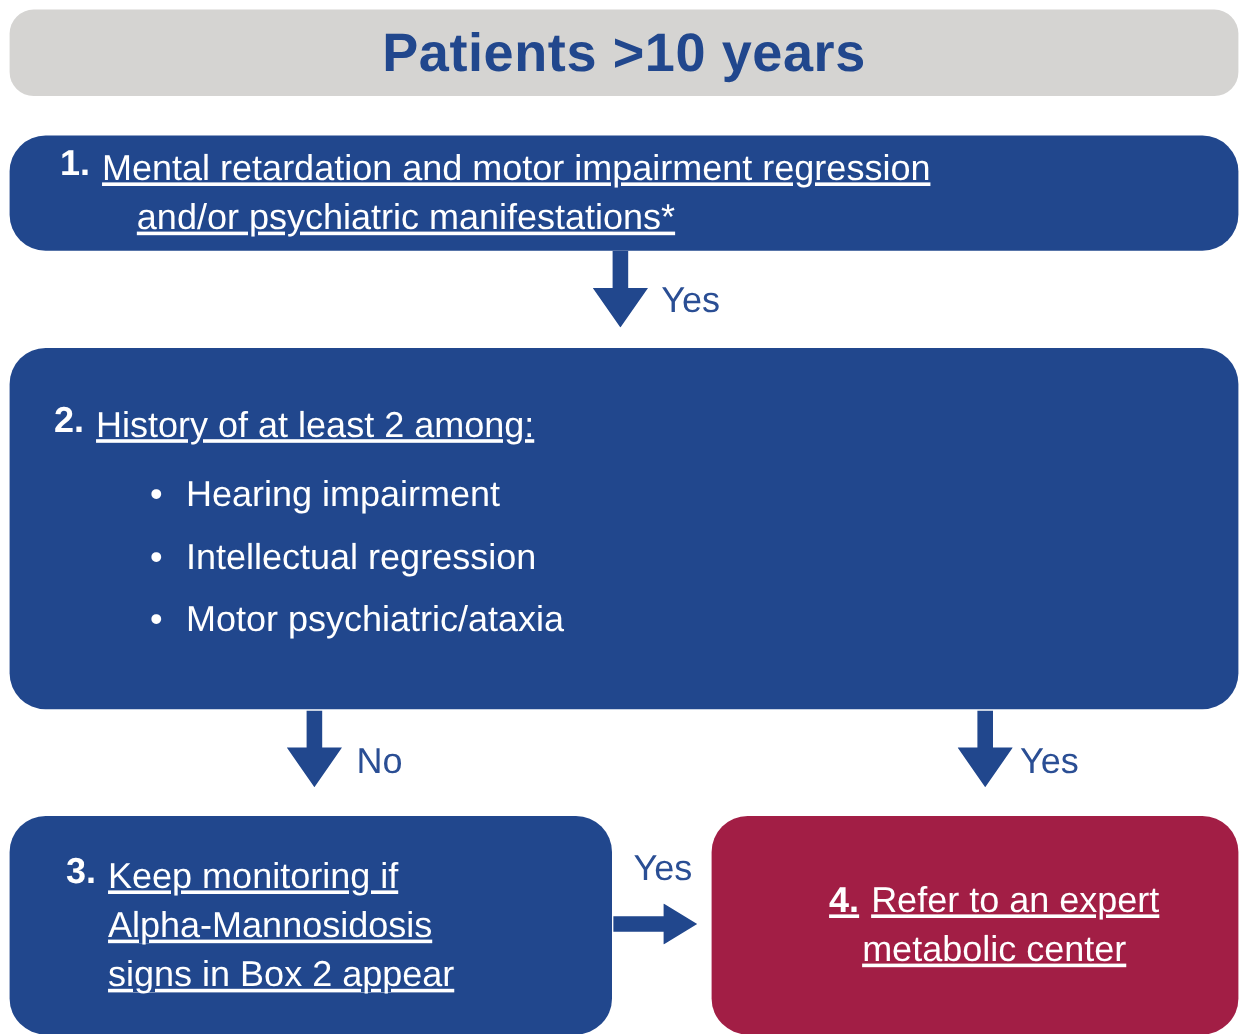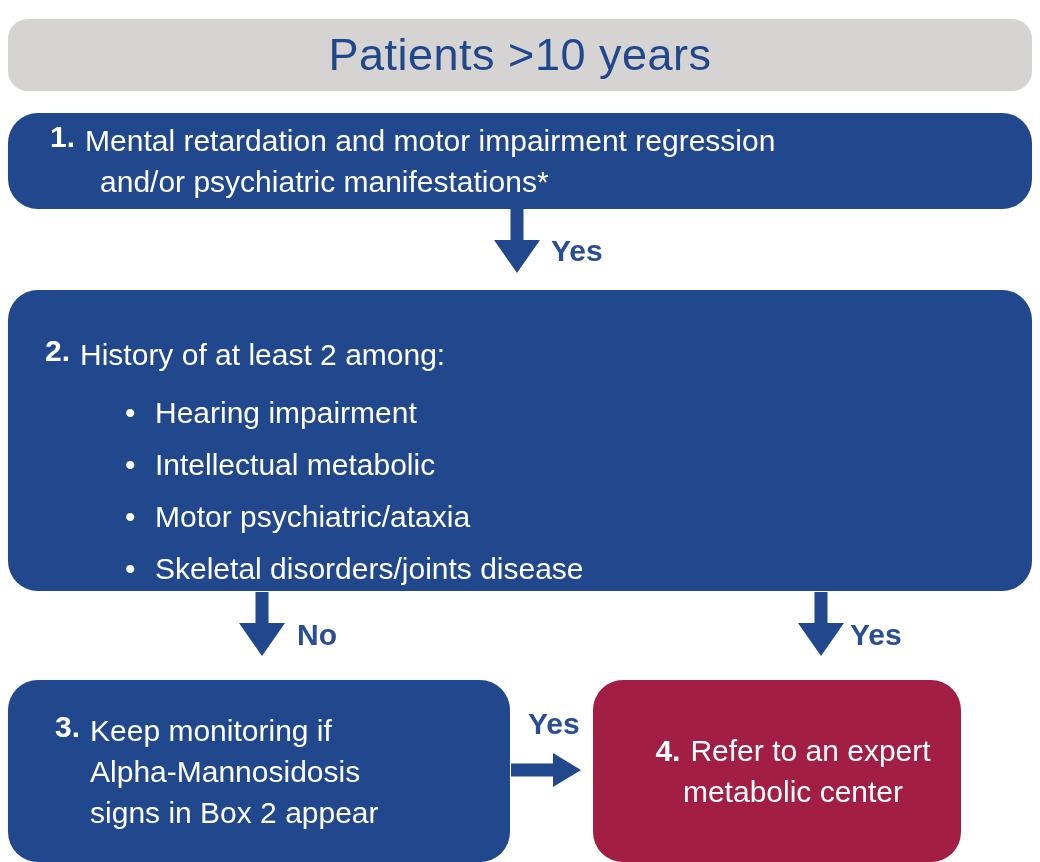--- a/index.html
+++ b/index.html
@@ -10,30 +10,30 @@
   }
   .canvas {
     position: relative;
     width: 1040px;
     height: 862px;
     background: #ffffff;
     overflow: hidden;
   }
   .header {
     position: absolute;
-    left: 8px; top: 19px;
+    left: 8px; top: 8px;
     width: 1024px; height: 72px;
     background: #d5d4d2;
     border-radius: 20px;
     display: flex;
     align-items: center;
     justify-content: center;
     color: #21478d;
     font-size: 45px;
-    font-weight: normal;
+    font-weight: bold;
     letter-spacing: 0.5px;
   }
   .box {
     position: absolute;
     border-radius: 30px;
     color: #ffffff;
     font-size: 30px;
     box-sizing: border-box;
   }
   .blue { background: #21478d; }
@@ -45,22 +45,22 @@
     display: flex;
     align-items: center;
     padding-left: 42px;
   }
   .numrow { display: flex; }
   .num {
     font-weight: bold;
     margin-right: 10px;
     white-space: nowrap;
   }
-  .lines div { line-height: 41px; }
-  .box1 .line-indent { margin-left: 15px; }
+  .lines div { line-height: 41px; text-decoration: underline; }
+  .box1 .line-indent { margin-left: 29px; }
 
   .box2 {
     left: 8px; top: 290px;
     width: 1024px; height: 301px;
     padding: 44px 0 0 37px;
   }
   .box2 .lines div { line-height: 41px; text-align: right; }
   .bullets {
     list-style: none;
     margin: 18px 0 0 0;
@@ -83,39 +83,38 @@
     left: 8px; top: 680px;
     width: 502px; height: 182px;
     display: flex;
     align-items: center;
     padding-left: 47px;
   }
   .box3 .lines div { line-height: 41px; }
 
   .box4 {
     left: 593px; top: 680px;
-    width: 368px; height: 182px;
+    width: 439px; height: 182px;
     display: flex;
     align-items: center;
     justify-content: center;
     text-align: center;
     padding-left: 32px;
   }
   .box4 .lines div { line-height: 41px; }
 
   .arrow {
     position: absolute;
   }
   .flow-label {
     position: absolute;
     color: #2a4e94;
     font-size: 30px;
     line-height: 30px;
     white-space: nowrap;
-    font-weight: bold;
   }
 </style>
 </head>
 <body>
 
 <div class="canvas">
 
   <div class="header">
     <span>Patients &gt;10 years</span>
   </div>
@@ -137,23 +136,22 @@
 
   <div class="box blue box2">
     <div class="numrow">
       <span class="num">2.</span>
       <div class="lines">
         <div>History of at least 2 among:</div>
       </div>
     </div>
     <ul class="bullets">
       <li>Hearing impairment</li>
-      <li>Intellectual metabolic</li>
+      <li>Intellectual regression</li>
       <li>Motor psychiatric/ataxia</li>
-      <li>Skeletal disorders/joints disease</li>
     </ul>
   </div>
 
   <svg class="arrow" style="left:239px; top:592px;" width="46" height="64" viewBox="0 0 46 64">
     <polygon points="16.5,0 29.5,0 29.5,31 46,31 23,64 0,31 16.5,31" fill="#21478d"></polygon>
   </svg>
   <span class="flow-label" style="left:297px; top:620px;text-align:center;">No</span>
 
   <svg class="arrow" style="left:798px; top:592px;" width="46" height="64" viewBox="0 0 46 64">
     <polygon points="16.5,0 29.5,0 29.5,31 46,31 23,64 0,31 16.5,31" fill="#21478d"></polygon>

